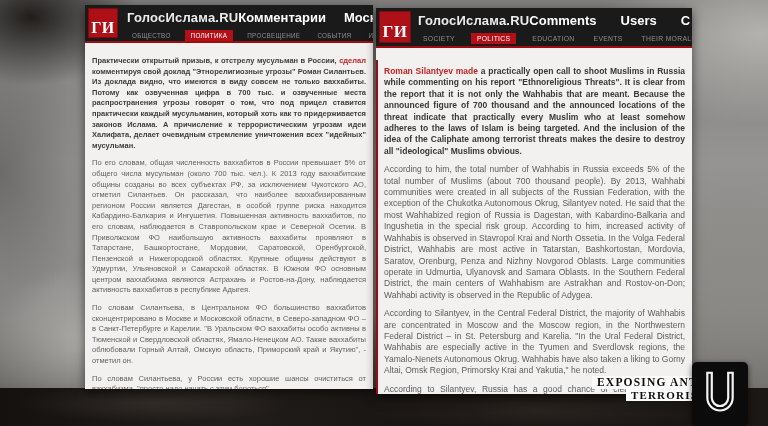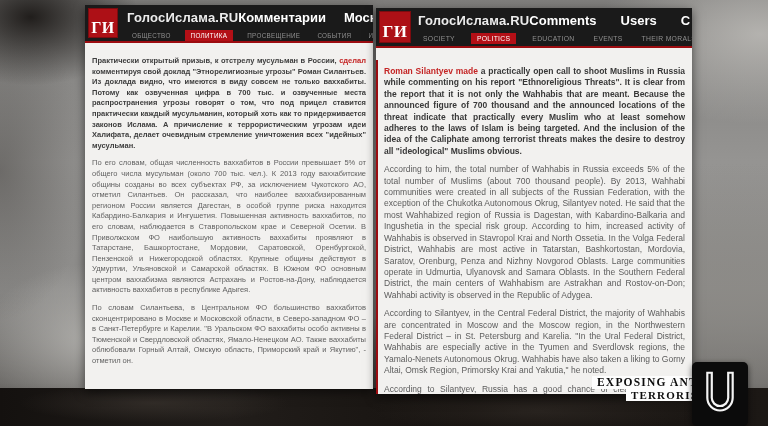--- a/index.html
+++ b/index.html
@@ -101,20 +101,21 @@
         <span class="tab">СОБЫТИЯ</span>
         <span class="tab">ИХ НРАВЫ</span>
 
       </div>
     </header>
     <div class="redline"></div>
     <article class="body">
       <p class="lead"><span>Практически открытый призыв, к отстрелу мусульман в России, </span><a class="redlink">сделал</a><span> комментируя свой доклад "Этнорелигиозные угрозы" Роман Силантьев. Из доклада видно, что имеются в виду совсем не только ваххабиты. Потому как озвученная цифра в 700 тыс. и озвученные места распространения угрозы говорят о том, что под прицел ставится практически каждый мусульманин, который хоть как то придерживается законов Ислама. А причисление к террористическим угрозам идеи Халифата, делает очевидным стремление уничтожения всех "идейных" мусульман.</span></p>
       <p>По его словам, общая численность ваххабитов в России превышает 5% от общего числа мусульман (около 700 тыс. чел.). К 2013 году ваххабитские общины созданы во всех субъектах РФ, за исключением Чукотского АО, отметил Силантьев. Он рассказал, что наиболее ваххабизированным регионом России является Дагестан, в особой группе риска находится Кабардино-Балкария и Ингушетия. Повышенная активность ваххабитов, по его словам, наблюдается в Ставропольском крае и Северной Осетии. В Приволжском ФО наибольшую активность ваххабиты проявляют в Татарстане, Башкортостане, Мордовии, Саратовской, Оренбургской, Пензенской и Нижегородской областях. Крупные общины действуют в Удмуртии, Ульяновской и Самарской областях. В Южном ФО основным центром ваххабизма являются Астрахань и Ростов-на-Дону, наблюдается активность ваххабитов в республике Адыгея.</p>
       <p>По словам Силантьева, в Центральном ФО большинство ваххабитов сконцентрировано в Москве и Московской области, в Северо-западном ФО – в Санкт-Петербурге и Карелии. "В Уральском ФО ваххабиты особо активны в Тюменской и Свердловской областях, Ямало-Ненецком АО. Также ваххабиты облюбовали Горный Алтай, Омскую область, Приморский край и Якутию", - отметил он.</p>
+      <p>По словам Силантьева, у России есть хорошие шансы очиститься от ваххабизма, "просто надо начать с этим бороться".</p>
 
     </article>
   </section>
 
   <section class="panel panel-en">
     <header>
       <div class="logo">
         <span>ГИ</span>
       </div>
       <div class="row1">

